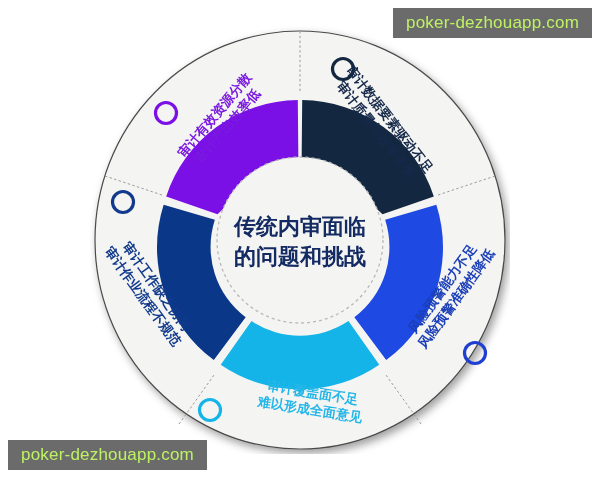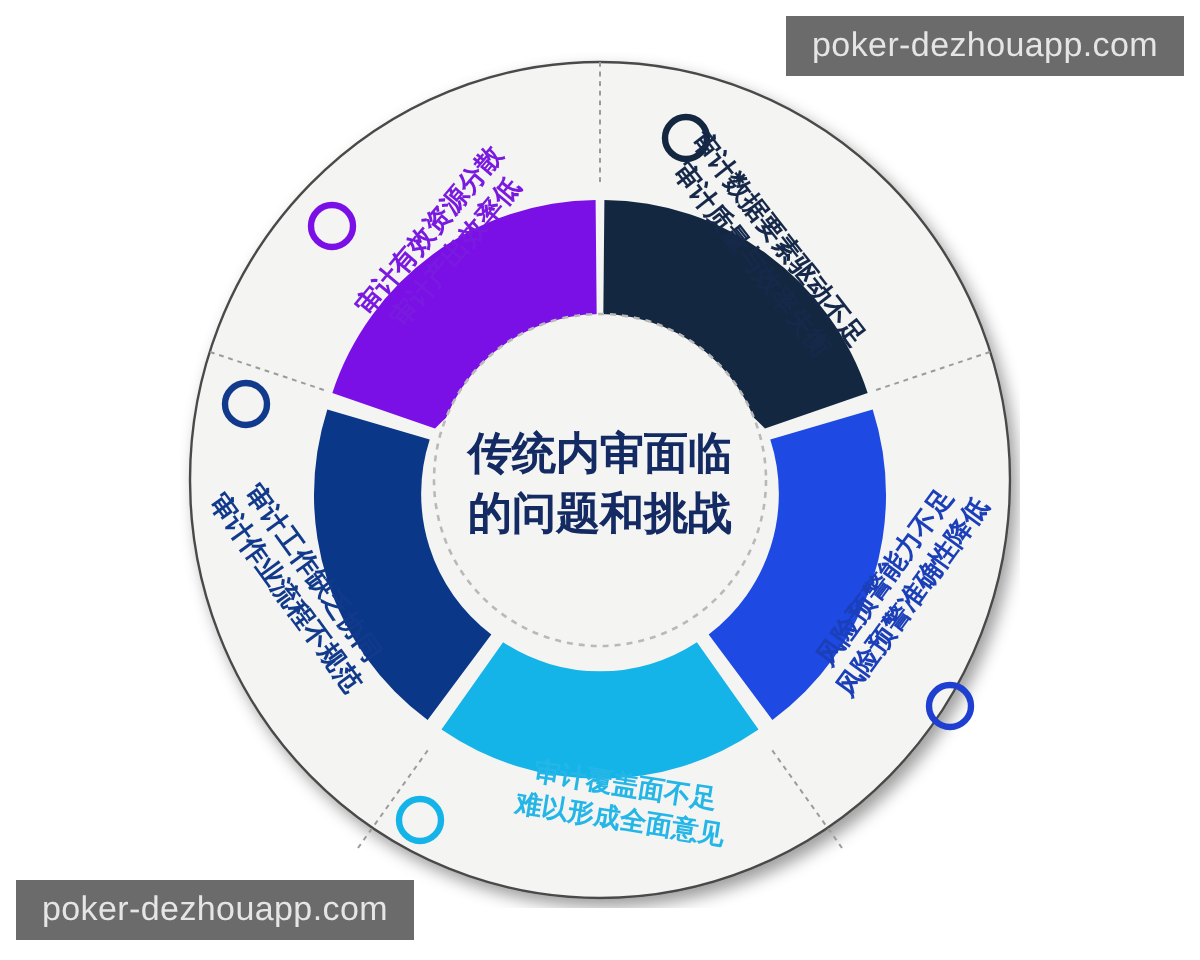--- a/index.html
+++ b/index.html
@@ -28,21 +28,21 @@
     left: 90px;
     top: 26px;
     width: 420px;
     height: 428px;
     display: block;
   }
 
   .wm {
     position: absolute;
     background: #6b6b6b;
-    color: #e5e5e5;
+    color: #bef264;
     font-family: "Liberation Sans", sans-serif;
     font-size: 17px;
     letter-spacing: 0.2px;
     padding: 6px 13px 7px 13px;
     white-space: nowrap;
     line-height: 1;
   }
   #wm-top {
     right: 8px;
     top: 8px;

